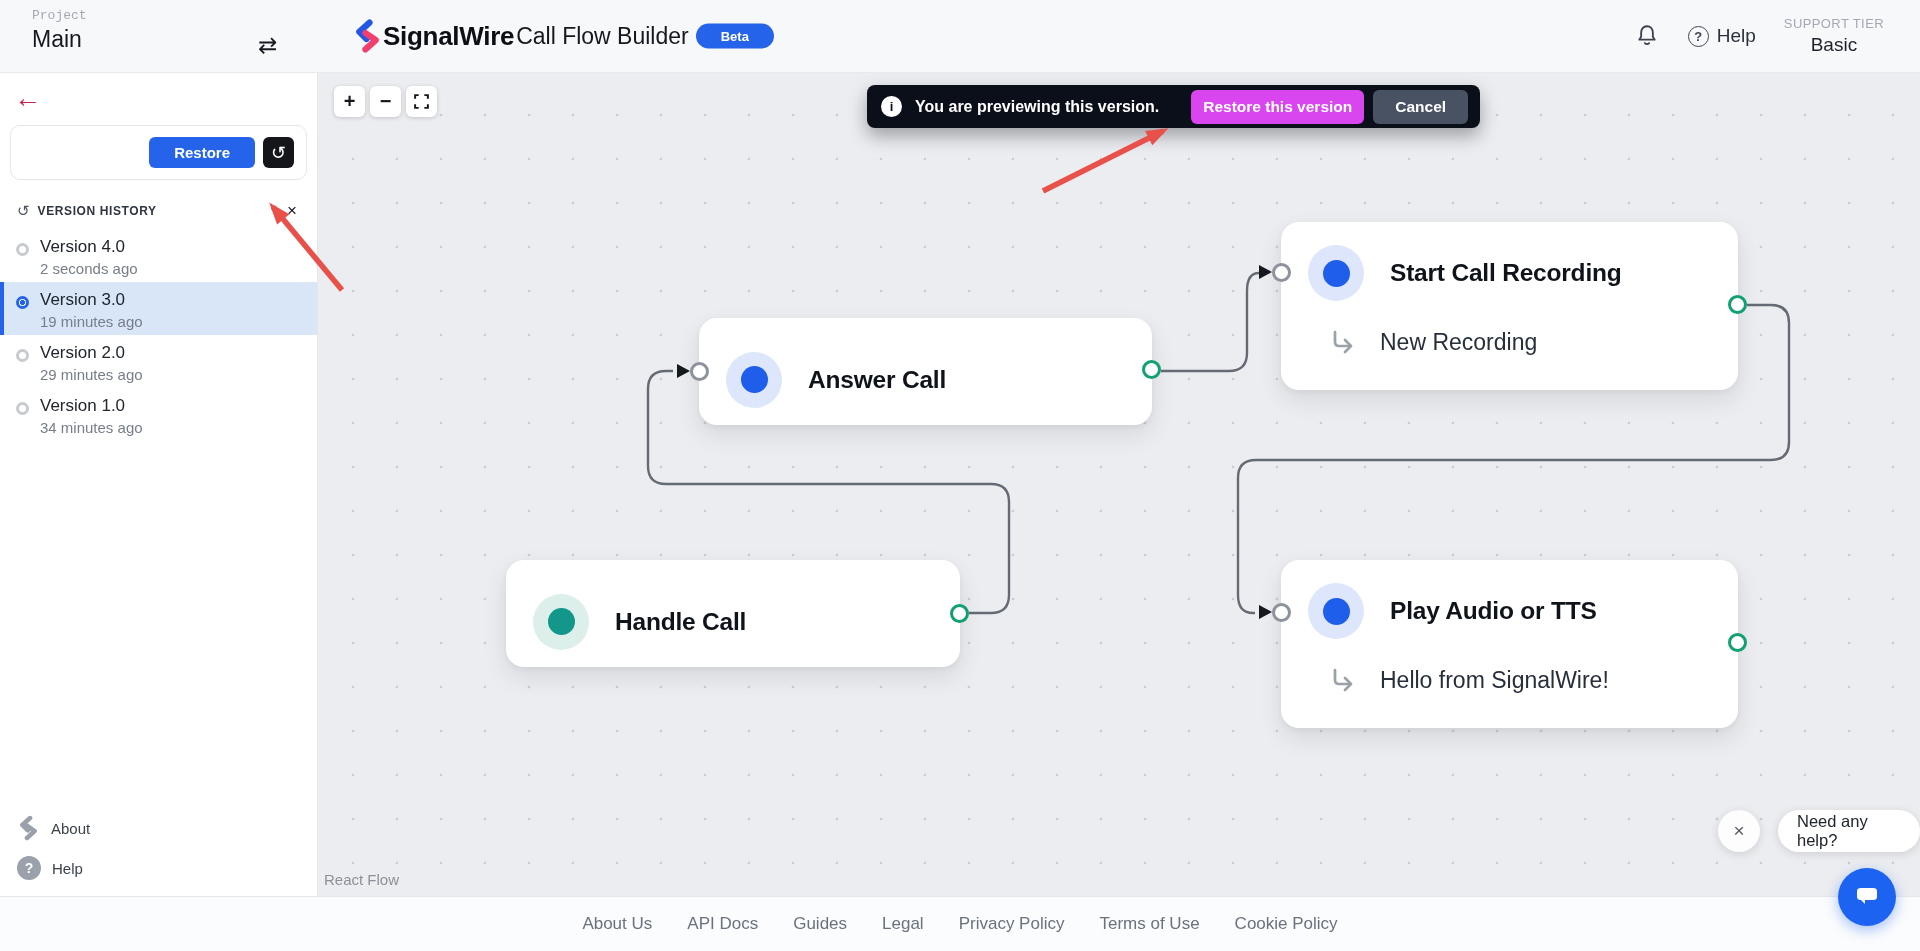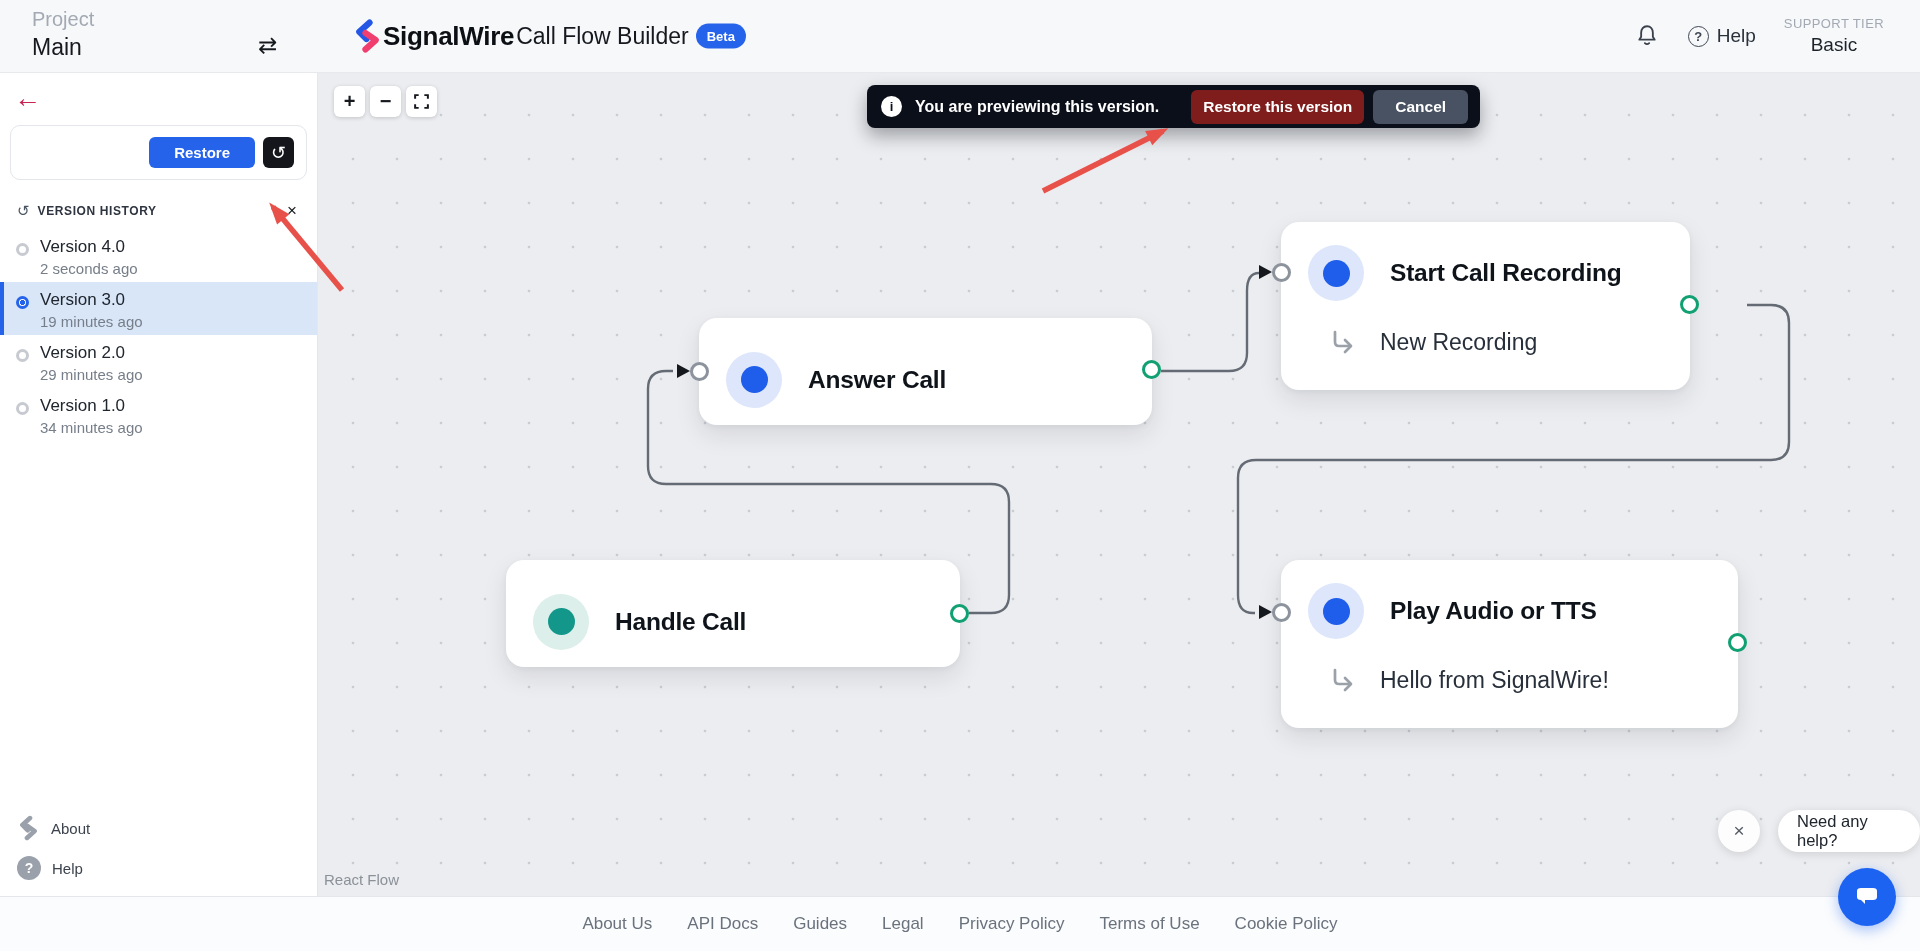--- a/index.html
+++ b/index.html
@@ -2,27 +2,27 @@
 <html><head>
 <meta charset="utf-8">
 <style>
   * { margin:0; padding:0; box-sizing:border-box; }
   html,body { width:1920px; height:951px; overflow:hidden; font-family:"Liberation Sans", sans-serif; background:#ecedf0; position:relative; }
   button { font-family:inherit; cursor:pointer; border:none; }
 
   
   .header { position:absolute; top:0; left:0; right:0; height:73px; background:#f7f8fa; border-bottom:1px solid #e7e9ed; z-index:30; }
   .project-block { position:absolute; left:32px; top:8px; }
-  .project-label { font-size:20px; color:#a3a9b3; }
+  .project-label { font-size:13px; color:#a3a9b3;font-family:Liberation Mono, monospace; }
   .project-name { font-size:23px; color:#15181d; margin-top:3px; }
   .swap-btn { position:absolute; left:258px; top:32px; font-size:23px; color:#15181d; background:transparent; }
   .logo-wrap { position:absolute; left:352px; top:50%; transform:translateY(-50%); display:flex; align-items:center; }
   .brand-name { font-size:26px; font-weight:700; color:#0c0f14; letter-spacing:-0.3px; }
   .app-title { font-size:23px; color:#15181d; margin-left:2px; }
-  .beta-badge { background:#2563eb; color:#fff; font-size:13px; font-weight:700; padding:5px 11px; border-radius:13px; margin-left:7px; }
+  .beta-badge { background:#2563eb; color:#fff; font-size:13px; font-weight:700; padding:5px 25px; border-radius:13px; margin-left:7px; }
   .header-right { position:absolute; right:36px; top:0; height:100%; display:flex; align-items:center; gap:28px; }
   .help-group { display:flex; align-items:center; gap:8px; }
   .qmark { width:21px; height:21px; border:1.8px solid #3f4754; border-radius:50%; color:#3f4754; font-size:13px; font-weight:700; display:flex; align-items:center; justify-content:center; }
   .help-label { font-size:19px; color:#2a313b; }
   .support-block { text-align:center; }
   .support-label { font-size:13px; color:#a3a9b3; letter-spacing:0.4px; }
   .support-value { font-size:19px; color:#1c2229; margin-top:3px; }
 
   
   .sidebar { position:absolute; left:0; top:73px; bottom:55px; width:318px; background:#fff; border-right:1px solid #e5e7ea; z-index:20; display:flex; flex-direction:column; }
@@ -52,21 +52,21 @@
             background-image:radial-gradient(#c8cdd3 1.5px, transparent 1.6px); background-size:44px 44px; background-position:12px 20px; }
   .flow-controls { position:absolute; left:15px; top:13px; display:flex; gap:5px; z-index:5; }
   .flow-controls button { width:31px; height:31px; background:#fff; border-radius:6px; box-shadow:0 1px 4px rgba(0,0,0,0.18); font-size:20px; font-weight:700; color:#15181d; display:flex; align-items:center; justify-content:center; }
   .attribution { position:absolute; left:5px; bottom:8px; font-size:15px; color:#8b9199; }
   .edges { position:absolute; left:0; top:0; z-index:1; }
 
   
   .banner { position:absolute; left:548px; top:12px; height:43px; background:#0b0f1a; border-radius:8px; display:flex; align-items:center; padding:0 12px 0 14px; box-shadow:0 8px 18px rgba(10,14,24,0.35); z-index:40; }
   .info-icon { width:21px; height:21px; border-radius:50%; background:#fff; color:#0b0f1a; font-size:13px; font-weight:800; display:flex; align-items:center; justify-content:center; flex:0 0 auto; }
   .banner-text { color:#fff; font-weight:700; font-size:16px; margin-left:13px; }
-  .banner-restore { background:#7f1d1d; color:#fff; font-weight:700; font-size:15.5px; padding:8px 12px; border-radius:6px; margin-left:32px; }
+  .banner-restore { background:#d946ef; color:#fff; font-weight:700; font-size:15.5px; padding:8px 12px; border-radius:6px; margin-left:32px; }
   .banner-cancel { background:#495263; color:#fff; font-weight:700; font-size:15.5px; padding:8px 22px; border-radius:6px; margin-left:9px; }
 
   
   .node { position:absolute; background:#fff; border-radius:18px; box-shadow:0 10px 24px rgba(24,30,48,0.10), 0 2px 6px rgba(24,30,48,0.05); z-index:2; }
   .node-row1 { display:flex; align-items:center; gap:26px; padding-left:27px; }
   .node.short .node-row1 { height:123px; }
   .node.tall .node-row1 { padding-top:23px; }
   .node-row2 { display:flex; align-items:center; gap:23px; padding-left:48px; margin-top:27px; }
   .halo { width:56px; height:56px; border-radius:50%; display:flex; align-items:center; justify-content:center; flex:0 0 auto; }
   .halo.blue { background:#dde6fb; } .halo.blue .dot { background:#1f5deb; }
@@ -207,21 +207,21 @@
       </span>
     <div class="node-row1">
       <span class="halo blue">
           <span class="dot"></span>
         </span>
       <span class="node-title">Answer Call</span>
     </div>
     <span class="h-out" style="top:42px;"></span>
   </div>
 
-  <div class="node tall" style="left:962px; top:149px; width:409px; height:168px;">
+  <div class="node tall" style="left:962px; top:149px; width:457px; height:168px;">
     <span class="h-in" style="top:41px;">
         <i class="tri"></i>
       </span>
     <div class="node-row1">
       <span class="halo blue">
           <span class="dot"></span>
         </span>
       <span class="node-title">Start Call Recording</span>
     </div>
     <div class="node-row2">

